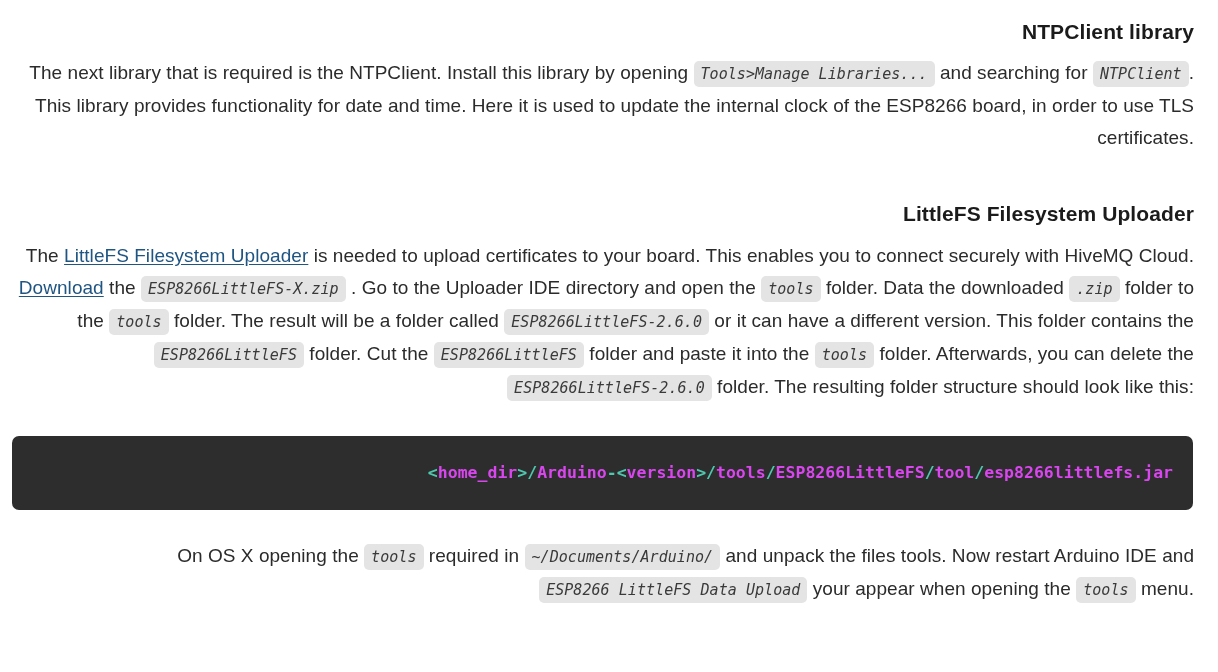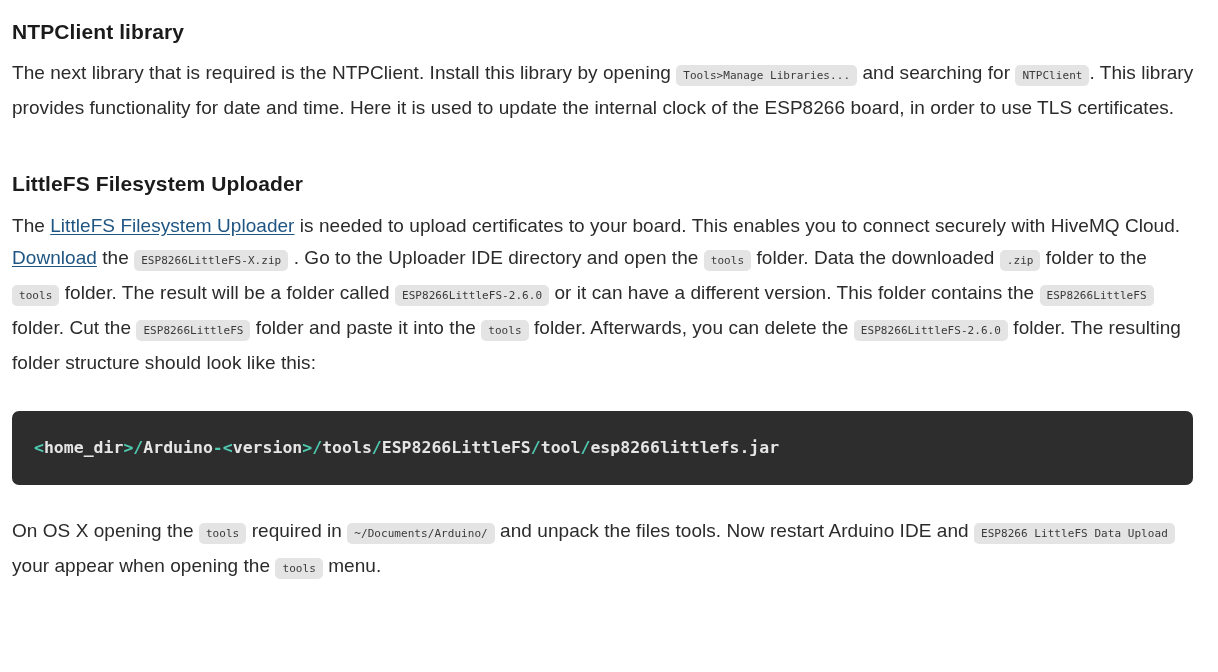--- a/index.html
+++ b/index.html
@@ -10,20 +10,21 @@
   body {
     width: 1218px;
     height: 672px;
     font-family: "Liberation Sans", sans-serif;
     color: #24292e;
     overflow: hidden;
   }
   .page {
     padding: 18px 24px 0 12px;
     box-sizing: border-box;
+    text-align: right;
   }
   h2.section-heading {
     font-size: 21px;
     font-weight: 600;
     line-height: 1.3;
     color: #1b1b1b;
     margin: 0 0 12px 0;
     letter-spacing: 0.1px;
   }
   h2.section-heading.second {
@@ -34,26 +35,27 @@
     line-height: 32px;
     color: #2b2b2b;
     margin: 0;
     letter-spacing: 0.05px;
   }
   p.body-text.last {
     margin-top: 30px;
   }
   code.inline {
     font-family: "DejaVu Sans Mono", "Liberation Mono", monospace;
-    font-size: 11px;
+    font-size: 15px;
     background: #e4e4e4;
     color: #3a3a3a;
     border-radius: 5px;
     padding: 4px 7px 4px 7px;
     white-space: nowrap;
+    font-style: italic;
   }
   a.doc-link {
     color: #1f5582;
     text-decoration: underline;
     text-underline-offset: 2px;
   }
   .codeblock {
     margin: 32px 0 0 0;
     background: #2d2d2d;
     border-radius: 7px;
@@ -64,21 +66,21 @@
   .codeblock pre {
     margin: 0;
     font-family: "DejaVu Sans Mono", "Liberation Mono", monospace;
     font-size: 16.5px;
     line-height: 22px;
     color: #f2f2f2;
     font-weight: 700;
     white-space: pre;
   }
   .tok-punct { color: #4ec9b0; }
-  .tok-plain { color: #e5e5e5; }
+  .tok-plain { color: #d946ef; }
 </style>
 </head>
 <body>
 
 <div class="page">
 
   <h2 class="section-heading">NTPClient library</h2>
 
   <p class="body-text">
     <span>The next library that is required is the NTPClient. Install this library by opening</span>

